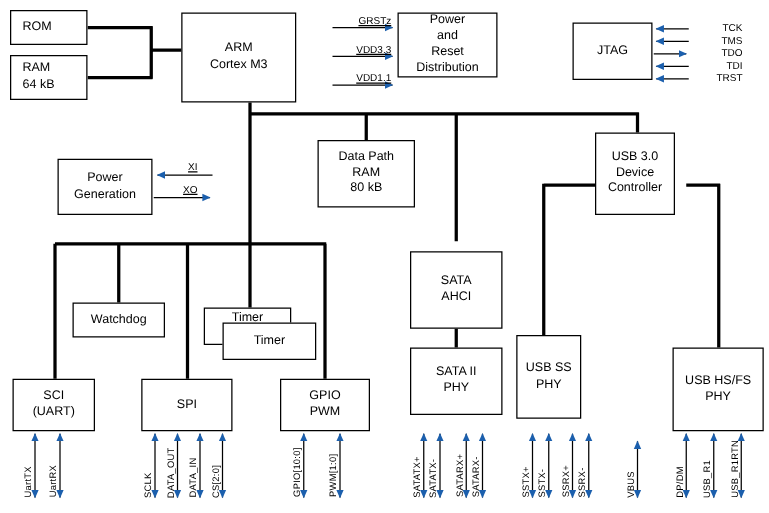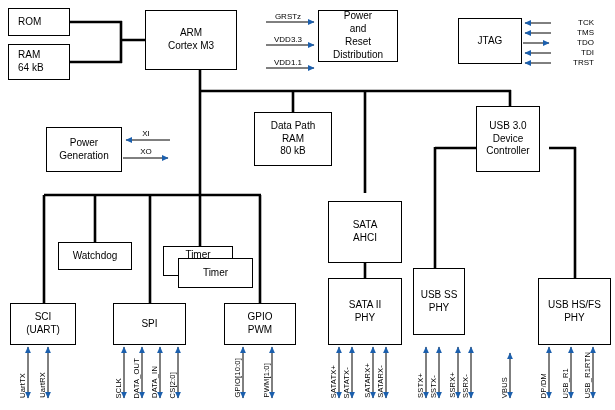--- a/index.html
+++ b/index.html
@@ -22,21 +22,21 @@
     text-align:center; font-size:10px; line-height:1.28;
     white-space:pre-line;
   }
   .box.left { justify-content:flex-start; text-align:left; padding-left:9px; }
   .box.top  { align-items:flex-start; padding-top:2px; }
   .hlabel {
     position:absolute; font-size:8px; line-height:10px; height:10px;
     white-space:nowrap;
     text-align:right;
   }
-  .center { text-align:center; }
+  .center { text-align:right;text-decoration:underline; }
   .vlabel {
     position:absolute; bottom:12px; width:10px;
     writing-mode:vertical-rl; transform:rotate(180deg);
     font-size:7.5px; line-height:10px; letter-spacing:.2px;
     white-space:nowrap;
   }
 </style>
 </head>
 <body>
 
@@ -90,21 +90,21 @@
       <line x1="510" y1="353" x2="510" y2="398" marker-start="url(#arr)" marker-end="url(#arr)"></line>
       <line x1="549" y1="347" x2="549" y2="398" marker-start="url(#arr)" marker-end="url(#arr)"></line>
       <line x1="571" y1="347" x2="571" y2="398" marker-start="url(#arr)" marker-end="url(#arr)"></line>
       <line x1="593" y1="347" x2="593" y2="398" marker-start="url(#arr)" marker-end="url(#arr)"></line>
     </g>
   </svg>
 
   <div class="box left" style="left:8px;top:8px;width:62px;height:28px">ROM</div>
   <div class="box left" style="left:8px;top:44px;width:62px;height:36px">RAM
 64 kB</div>
-  <div class="box" style="left:145px;top:10px;width:92px;height:60px">ARM
+  <div class="box" style="left:145px;top:10px;width:92px;height:72px">ARM
 Cortex M3</div>
   <div class="box" style="left:318px;top:10px;width:80px;height:52px">Power
 and
 Reset
 Distribution</div>
   <div class="box" style="left:458px;top:18px;width:64px;height:46px">JTAG</div>
   <div class="box" style="left:46px;top:127px;width:76px;height:45px">Power
 Generation</div>
   <div class="box" style="left:254px;top:112px;width:78px;height:54px">Data Path
 RAM
@@ -115,21 +115,21 @@
   <div class="box" style="left:328px;top:201px;width:74px;height:62px">SATA
 AHCI</div>
   <div class="box" style="left:58px;top:242px;width:74px;height:28px">Watchdog</div>
   <div class="box top" style="left:163px;top:246px;width:70px;height:30px">Timer</div>
   <div class="box" style="left:178px;top:258px;width:75px;height:30px">Timer</div>
   <div class="box" style="left:10px;top:303px;width:66px;height:42px">SCI
 (UART)</div>
   <div class="box" style="left:113px;top:303px;width:73px;height:42px">SPI</div>
   <div class="box" style="left:224px;top:303px;width:72px;height:42px">GPIO
 PWM</div>
-  <div class="box" style="left:328px;top:278px;width:74px;height:67px">SATA II
+  <div class="box" style="left:328px;top:278px;width:74px;height:54px">SATA II
 PHY</div>
   <div class="box" style="left:413px;top:268px;width:52px;height:67px">USB SS
 PHY</div>
   <div class="box" style="left:538px;top:278px;width:73px;height:67px">USB HS/FS
 PHY</div>
 
   <div class="hlabel center" style="left:263px;top:12px;width:50px">GRSTz</div>
   <div class="hlabel center" style="left:263px;top:35px;width:50px">VDD3.3</div>
   <div class="hlabel center" style="left:263px;top:58px;width:50px">VDD1.1</div>
 

